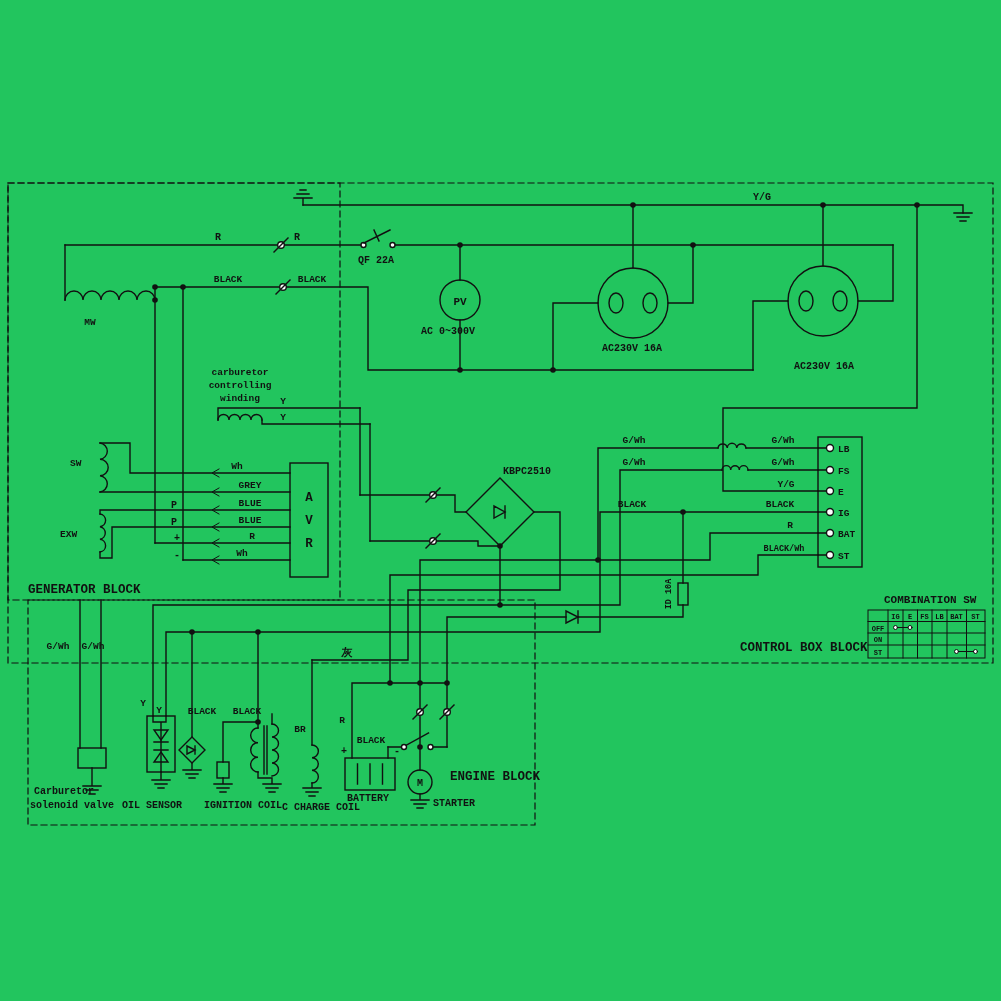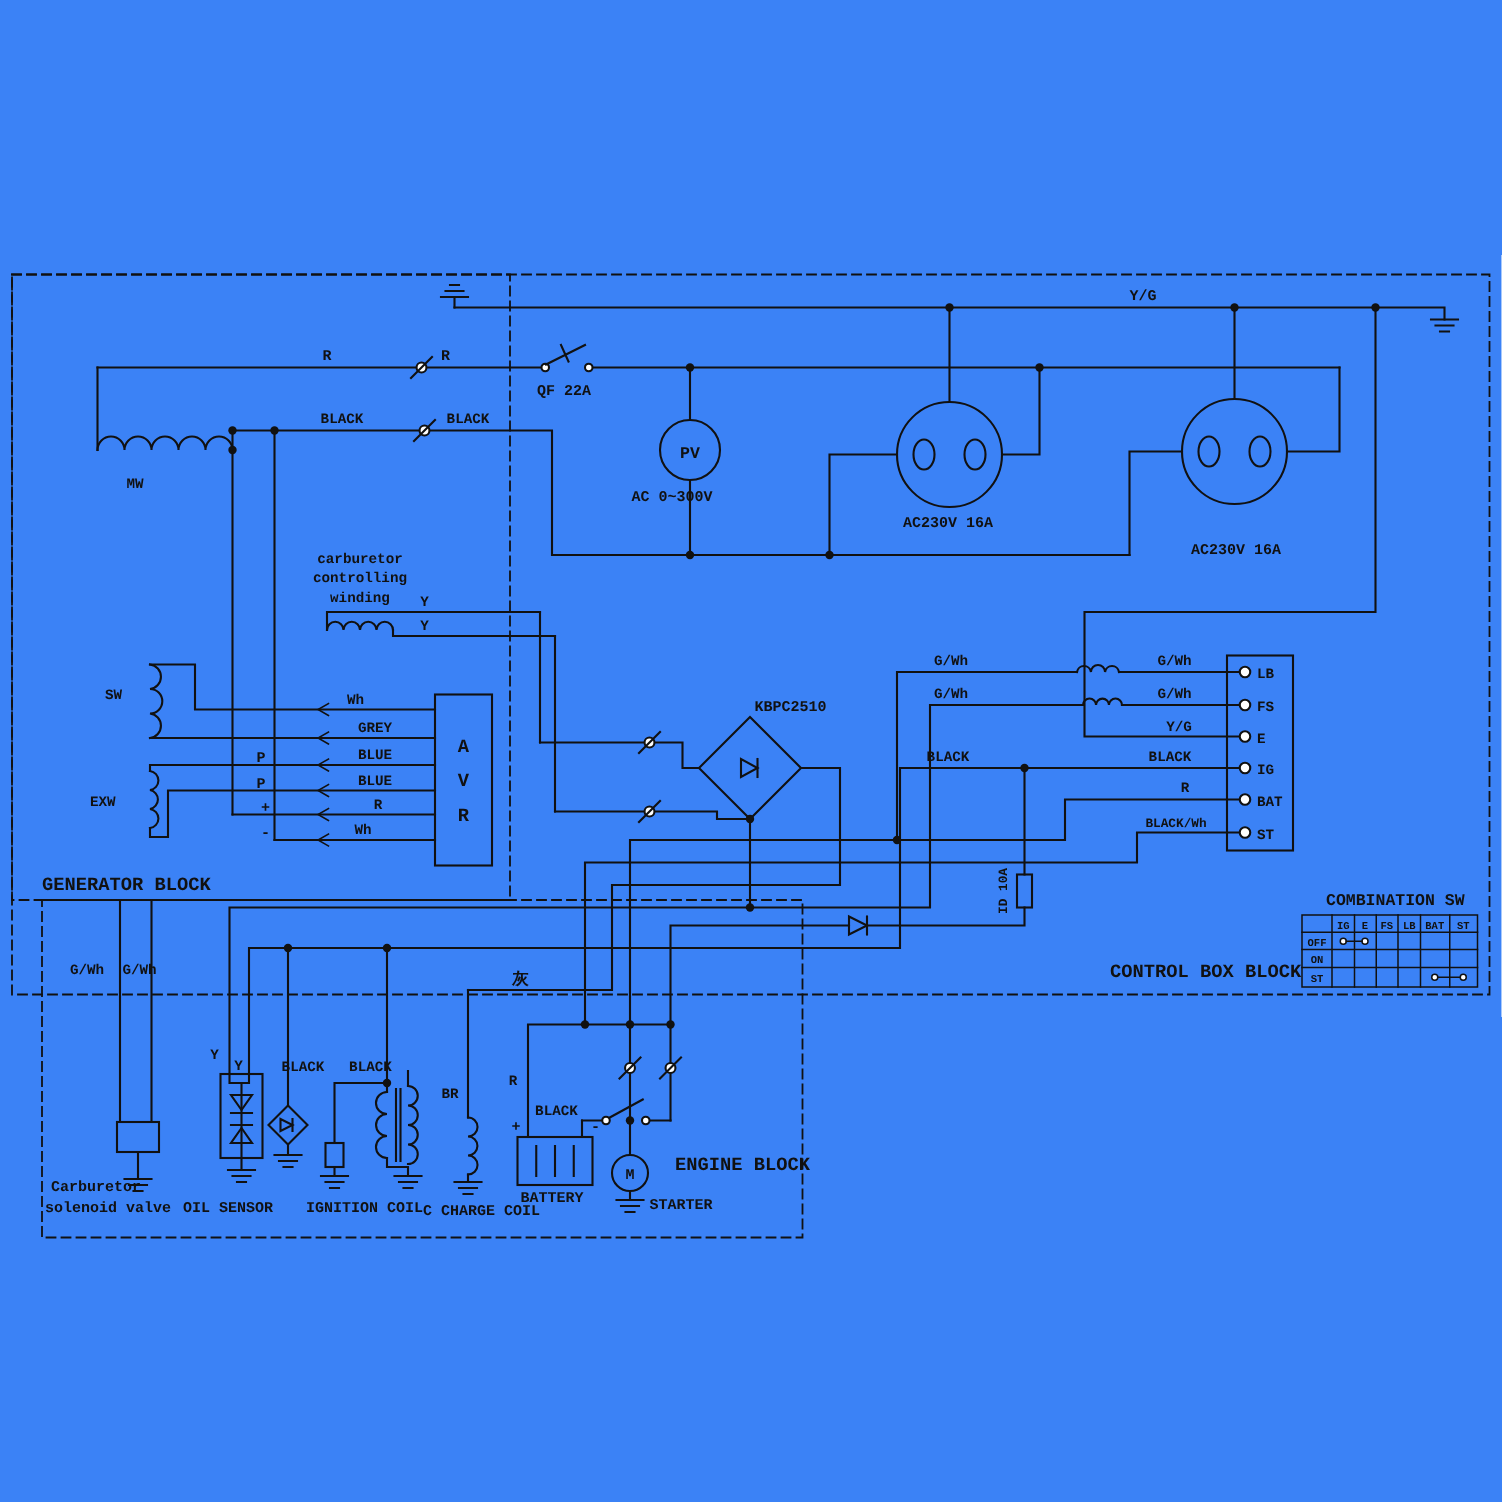--- a/index.html
+++ b/index.html
@@ -1,16 +1,16 @@
 <!DOCTYPE html>
 <html><head>
 <meta charset="utf-8">
 <style>
   html,body{margin:0;padding:0;background:#fff;}
-  .canvas{position:relative;width:1001px;height:1001px;background:#3b82f6;overflow:hidden;}
+  .canvas{position:relative;width:1001px;height:1001px;background:#22c55e;overflow:hidden;}
   svg{display:block;}
   path,rect,circle,ellipse,line,polygon,polyline{stroke:#111;fill:none;stroke-width:1.4;stroke-linecap:square;}
   .dash{stroke-dasharray:6 4;stroke-width:1.2;}
   .dot{fill:#111;stroke:none;}
   .conn{fill:#fff;}
   .thin{stroke-width:1;}
   text{font-family:"Liberation Mono","DejaVu Sans Mono",monospace;font-weight:bold;fill:#111;stroke:none;}
   .s7{font-size:7px}.s8{font-size:8.5px}.s9{font-size:9.5px}.s10{font-size:10px}
   .s11{font-size:11px}.s12{font-size:12.5px}
   .mid{text-anchor:middle}

